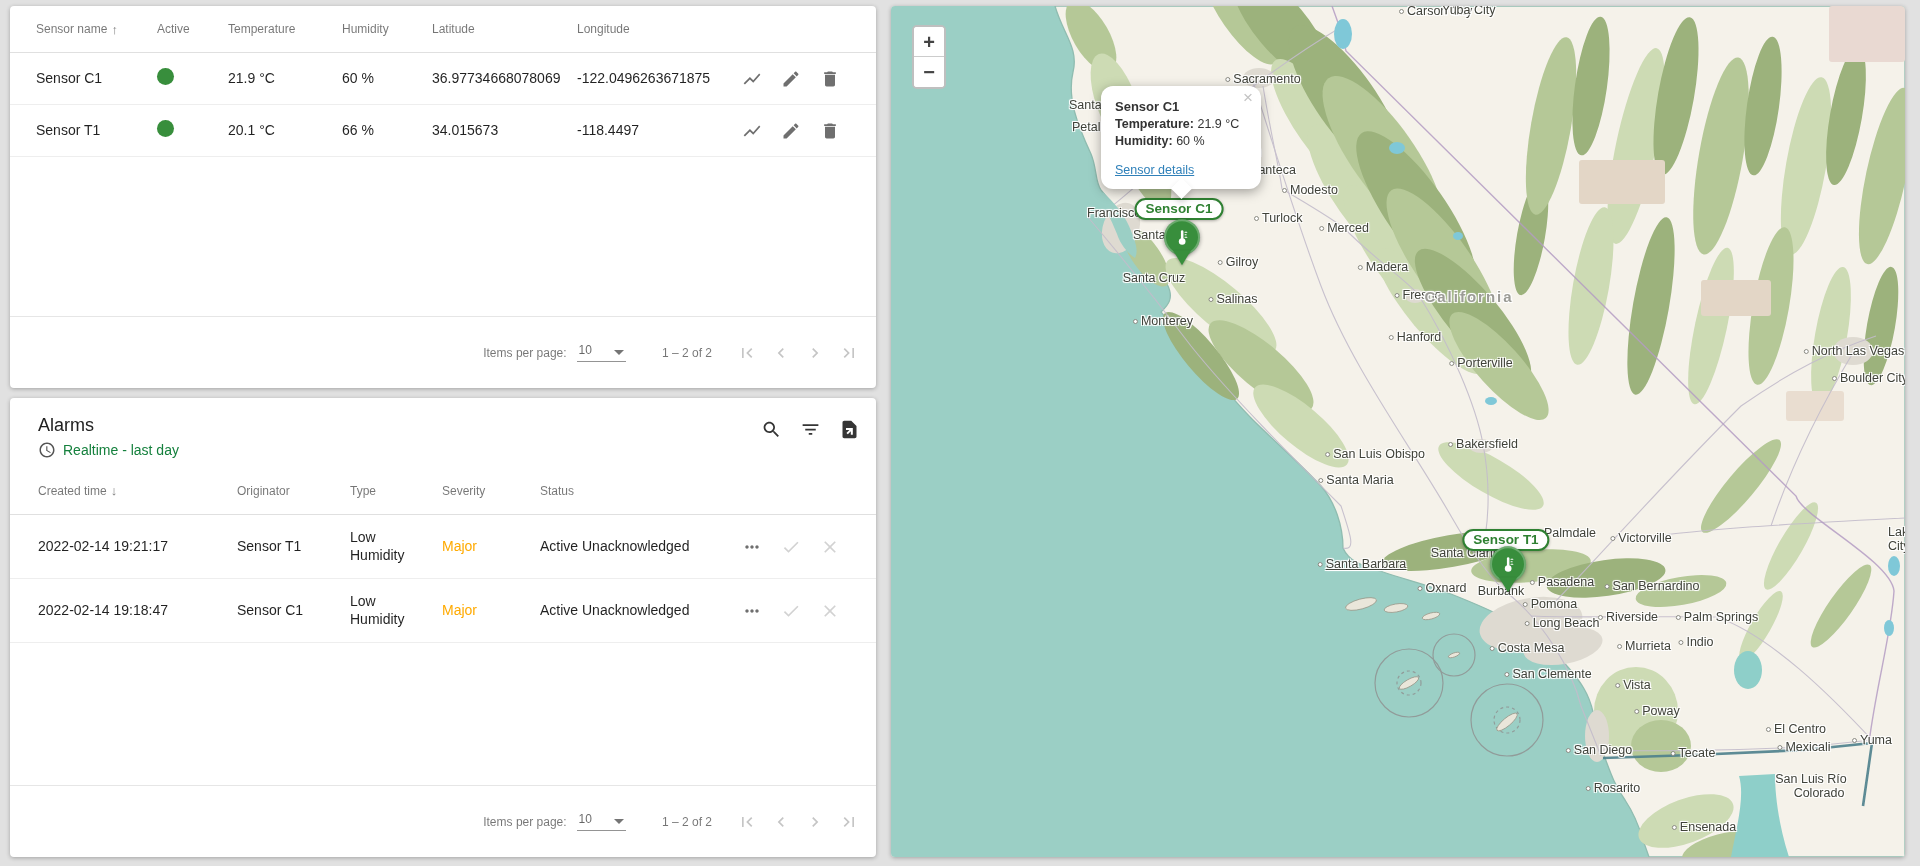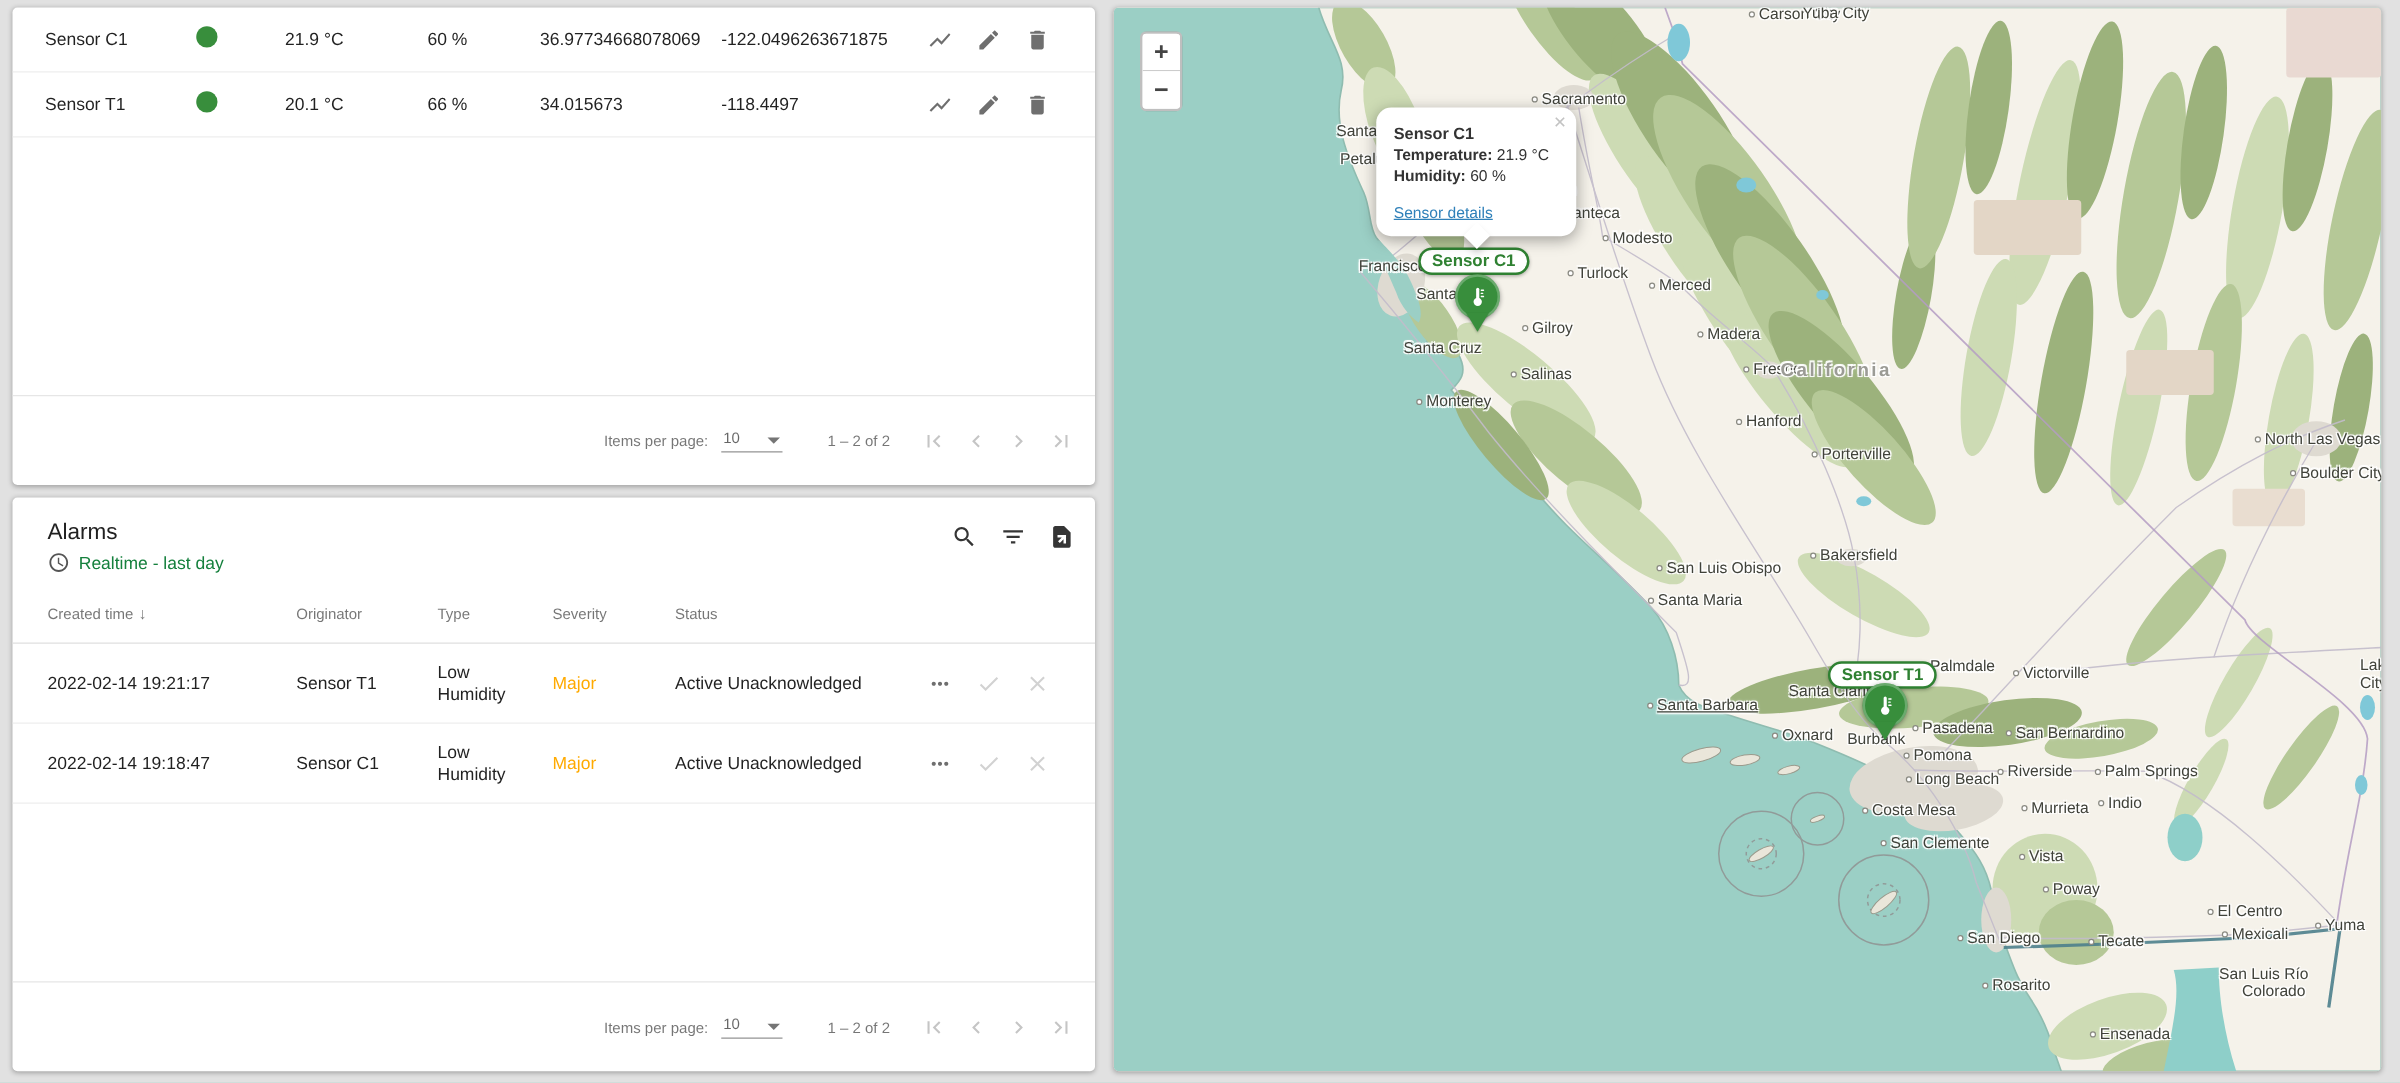--- a/index.html
+++ b/index.html
@@ -99,20 +99,42 @@
   .zoom-btn:first-child { border-bottom:1px solid #ccc; }
 
   .attribution { position:absolute; right:0; bottom:0; z-index:6; background:rgba(255,255,255,.78);
     font-size:11px; color:#333; padding:2px 6px; line-height:1.35; white-space:nowrap; }
   .attribution a { color:#0078A8; text-decoration:underline; cursor:pointer; }
 </style>
 </head>
 <body>
 
 <section class="card" id="sensors-card">
+  <div class="thead sensors-grid" id="sensors-thead">
+      <div class="th">
+        <span>Sensor name</span>
+        <span class="sort-arrow">↑</span>
+      </div>
+      <div class="th">
+        <span>Active</span>
+      </div>
+      <div class="th">
+        <span>Temperature</span>
+      </div>
+      <div class="th">
+        <span>Humidity</span>
+      </div>
+      <div class="th">
+        <span>Latitude</span>
+      </div>
+      <div class="th">
+        <span>Longitude</span>
+      </div>
+      <div></div>
+    </div>
   <div id="sensors-rows">
       <div class="trow sensors-grid">
         <div class="cell">Sensor C1</div>
         <div class="cell"><span class="dot"></span></div>
         <div class="cell">21.9 °C</div>
         <div class="cell">60 %</div>
         <div class="cell">36.97734668078069</div>
         <div class="cell">-122.0496263671875</div>
         <div class="cell actions">
           <button class="row-icon">

